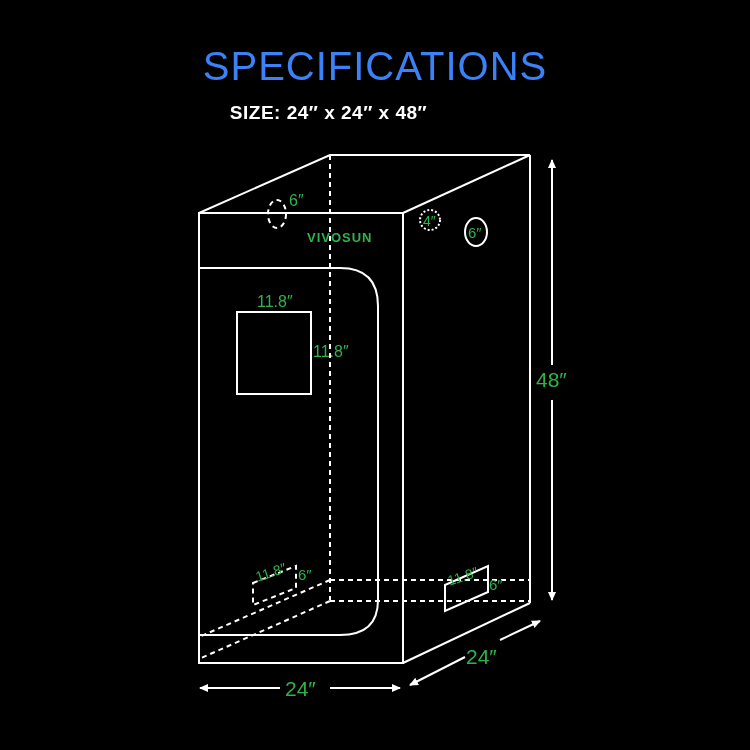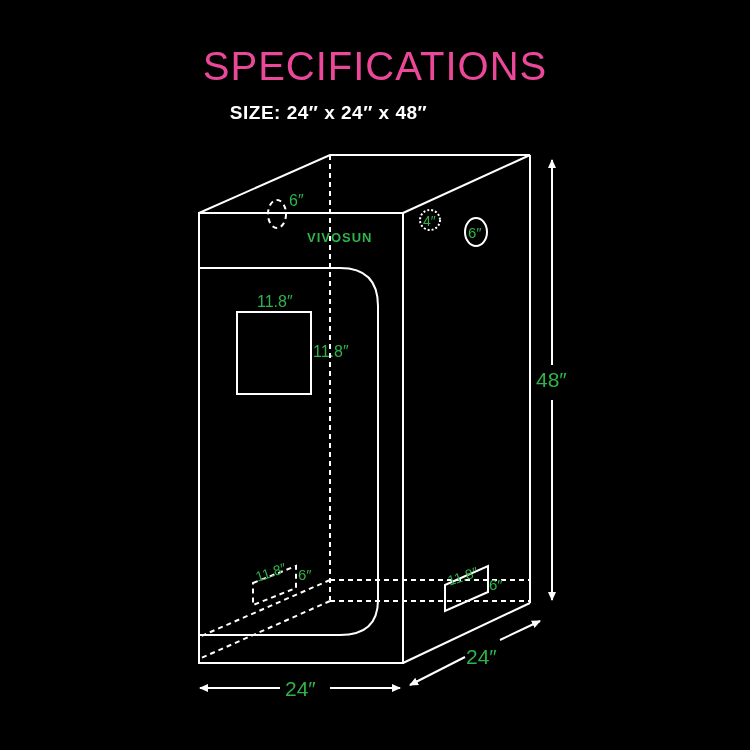--- a/index.html
+++ b/index.html
@@ -1,17 +1,17 @@
 <!DOCTYPE html>
 <html><head>
   <meta charset="utf-8">
   <style>
     html, body { margin: 0; padding: 0; background: #000; }
     body { width: 750px; height: 750px; position: relative; overflow: hidden; font-family: "Liberation Sans", sans-serif; }
-    .title { position: absolute; left: 0; width: 750px; top: 44px; text-align: center; color: #ec4899; font-size: 40px; font-weight: 400; letter-spacing: 1px; }
+    .title { position: absolute; left: 0; width: 750px; top: 44px; text-align: center; color: #3b82f6; font-size: 40px; font-weight: 400; letter-spacing: 1px; }
     .subtitle { position: absolute; left: 0; width: 657px; top: 102px; text-align: center; color: #fff; font-size: 19px; font-weight: 700; letter-spacing: 0.5px; }
     svg { position: absolute; left: 0; top: 0; }
     .lbl { fill: #2fb34a; font-family: "Liberation Sans", sans-serif; }
   </style>
 </head>
 <body>
 
 <div class="title">SPECIFICATIONS</div>
 <div class="subtitle">SIZE: 24″ x 24″ x 48″</div>
 

